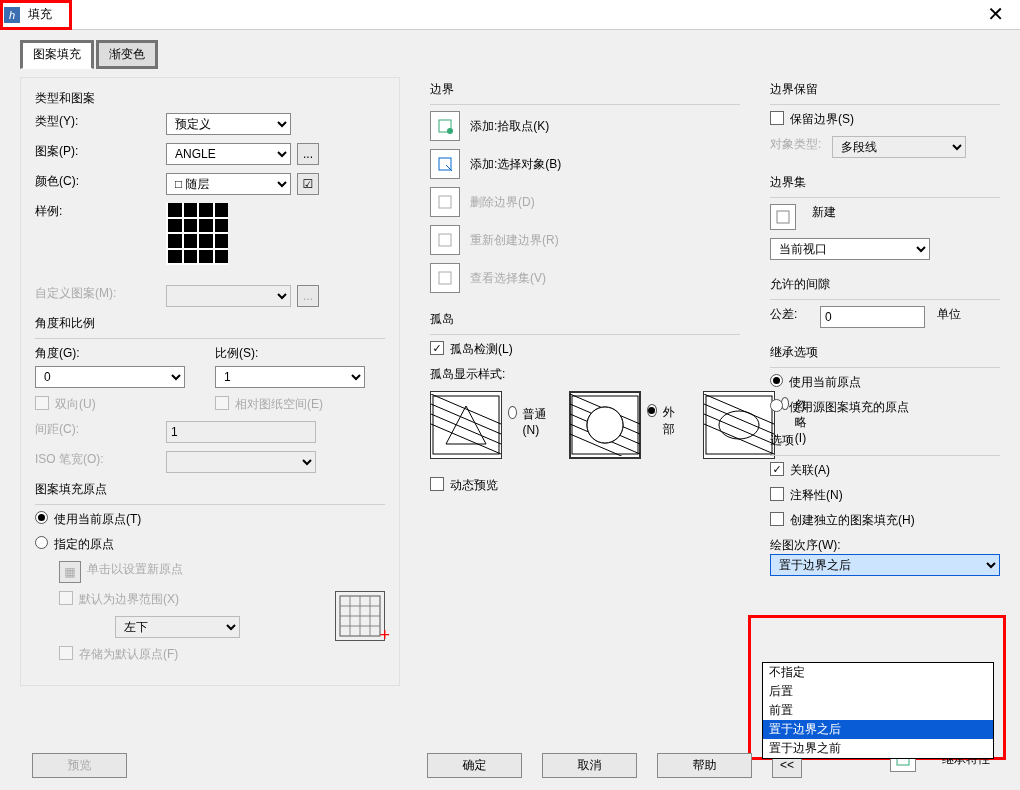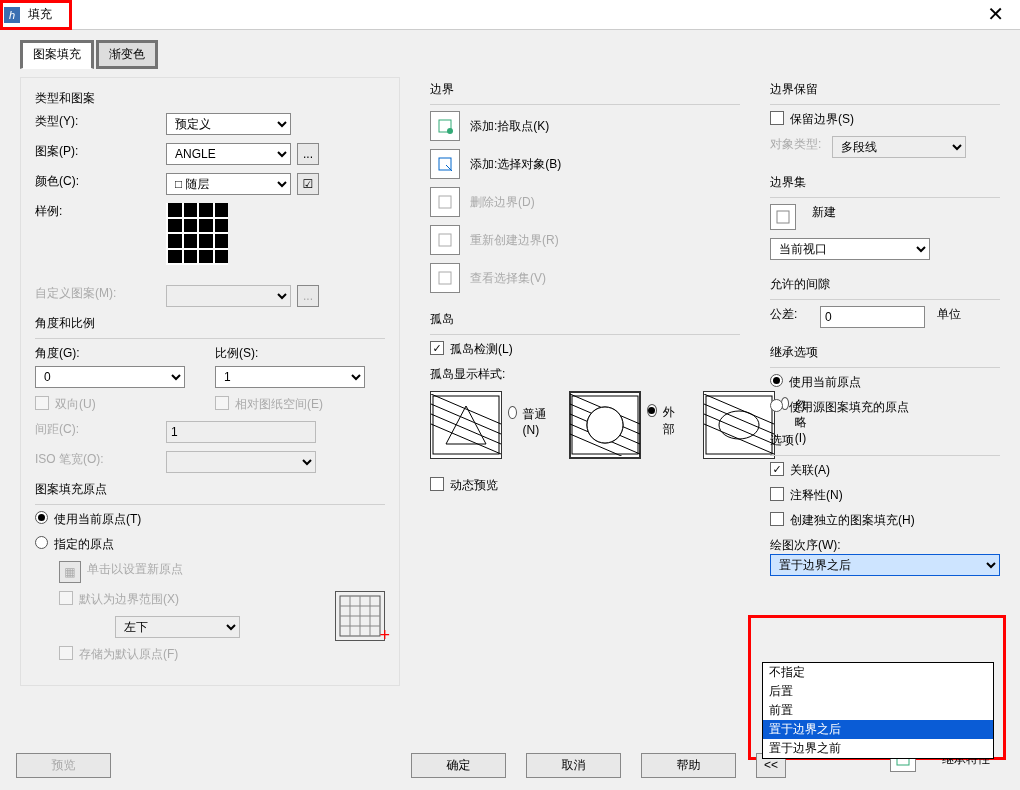--- a/index.html
+++ b/index.html
@@ -38,21 +38,21 @@
 .chk.dis { border-color: #bbb; background: #f5f5f5; }
 .radio { width: 13px; height: 13px; border: 1px solid #555; border-radius: 50%; display: inline-flex; align-items: center; justify-content: center; background: #fff; }
 .radio.checked::after { content: ""; width: 7px; height: 7px; border-radius: 50%; background: #000; }
 .icon-btn { width: 30px; height: 30px; border: 1px solid #888; background: #fff; display: flex; align-items: center; justify-content: center; margin-right: 10px; }
 .icon-btn svg { width: 18px; height: 18px; }
 .bound-row { display: flex; align-items: center; margin-bottom: 8px; }
 .island-opts { display: flex; gap: 22px; margin-top: 8px; }
 .island-opt { display: flex; flex-direction: row; align-items: center; gap: 6px; }
 .island-img { width: 75px; height: 68px; border: 1px solid #333; background: #fff; display: flex; align-items: center; justify-content: center; }
 .island-img.sel { border: 1px solid #333; box-shadow: 0 0 0 1px #333 inset; }
-.footer { position: absolute; bottom: 12px; left: 16px; display: flex; align-items: center; gap: 20px; }
+.footer { position: absolute; bottom: 12px; left: 32px; display: flex; align-items: center; gap: 20px; }
 .footer .btn { width: 95px; height: 25px; border: 1px solid #888; background: #e8e8e8; text-align: center; line-height: 23px; }
 .footer .arrow { width: 30px; height: 25px; border: 1px solid #888; background: #e8e8e8; text-align: center; line-height: 23px; }
 .input.num { width: 105px; }
 .origin-preview { width: 50px; height: 50px; border: 1px solid #555; position: relative; margin-left: 20px; }
 .origin-preview::after { content: "+"; color: red; font-size: 18px; position: absolute; bottom: -6px; right: -6px; }
 .red-box { position: absolute; border: 3px solid red; }
 .red-box.draw-order { left: 748px; top: 585px; width: 258px; height: 145px; }
 .dropdown-open { position: absolute; left: 762px; top: 632px; width: 232px; border: 1px solid #000; background: #fff; z-index: 10; }
 .dropdown-open .opt { padding: 1px 6px; }
 .dropdown-open .opt.sel { background: #0a5cd6; color: #fff; }

